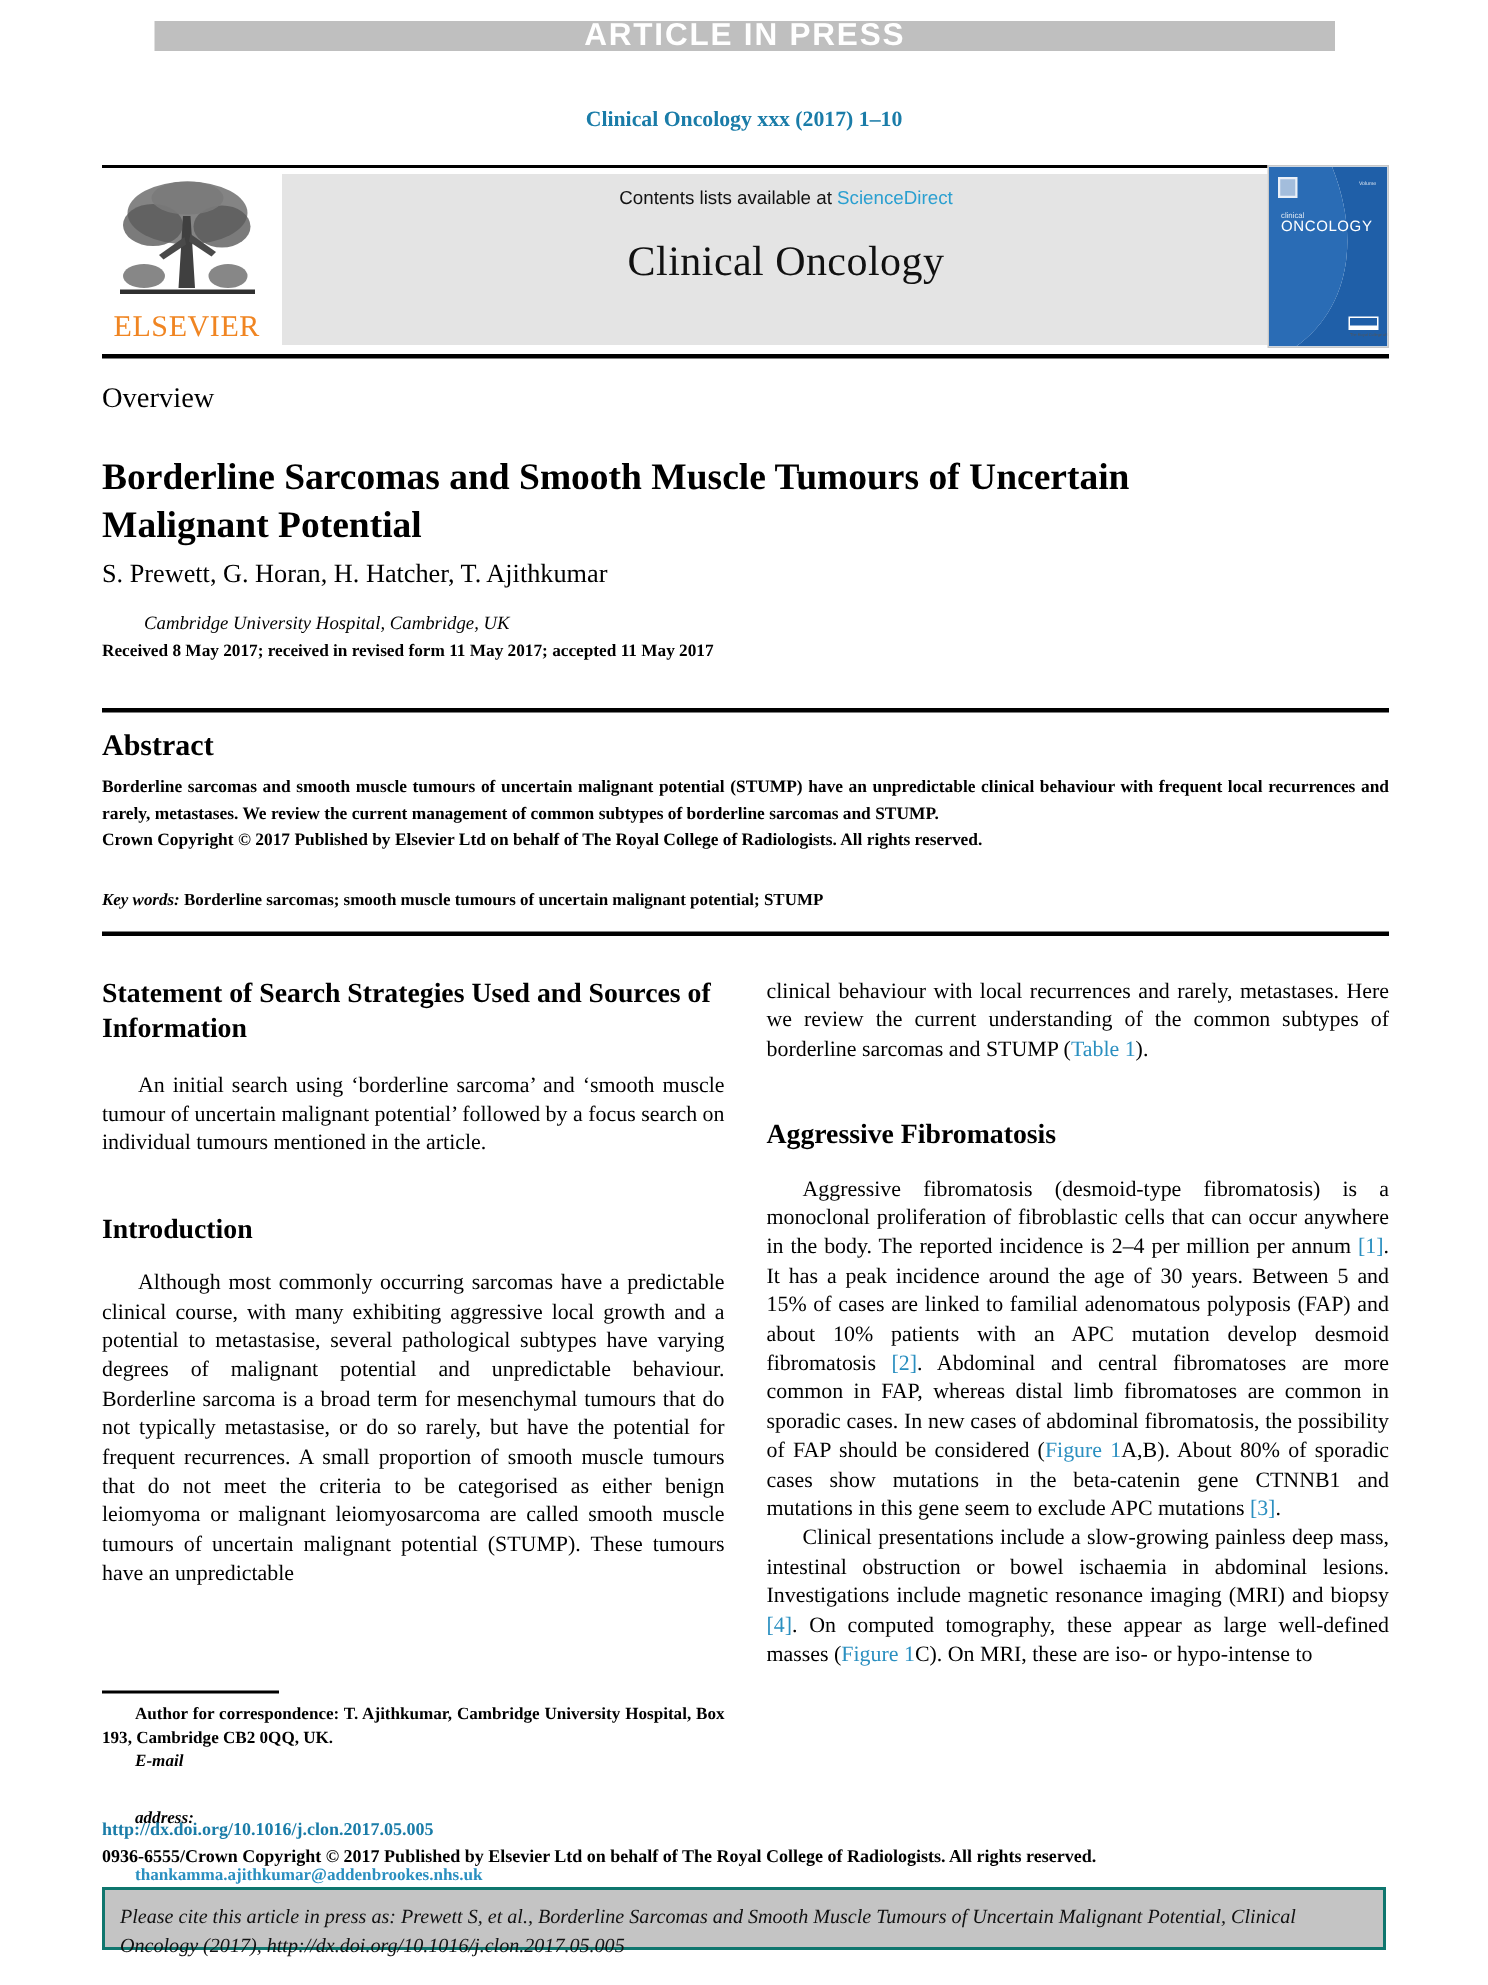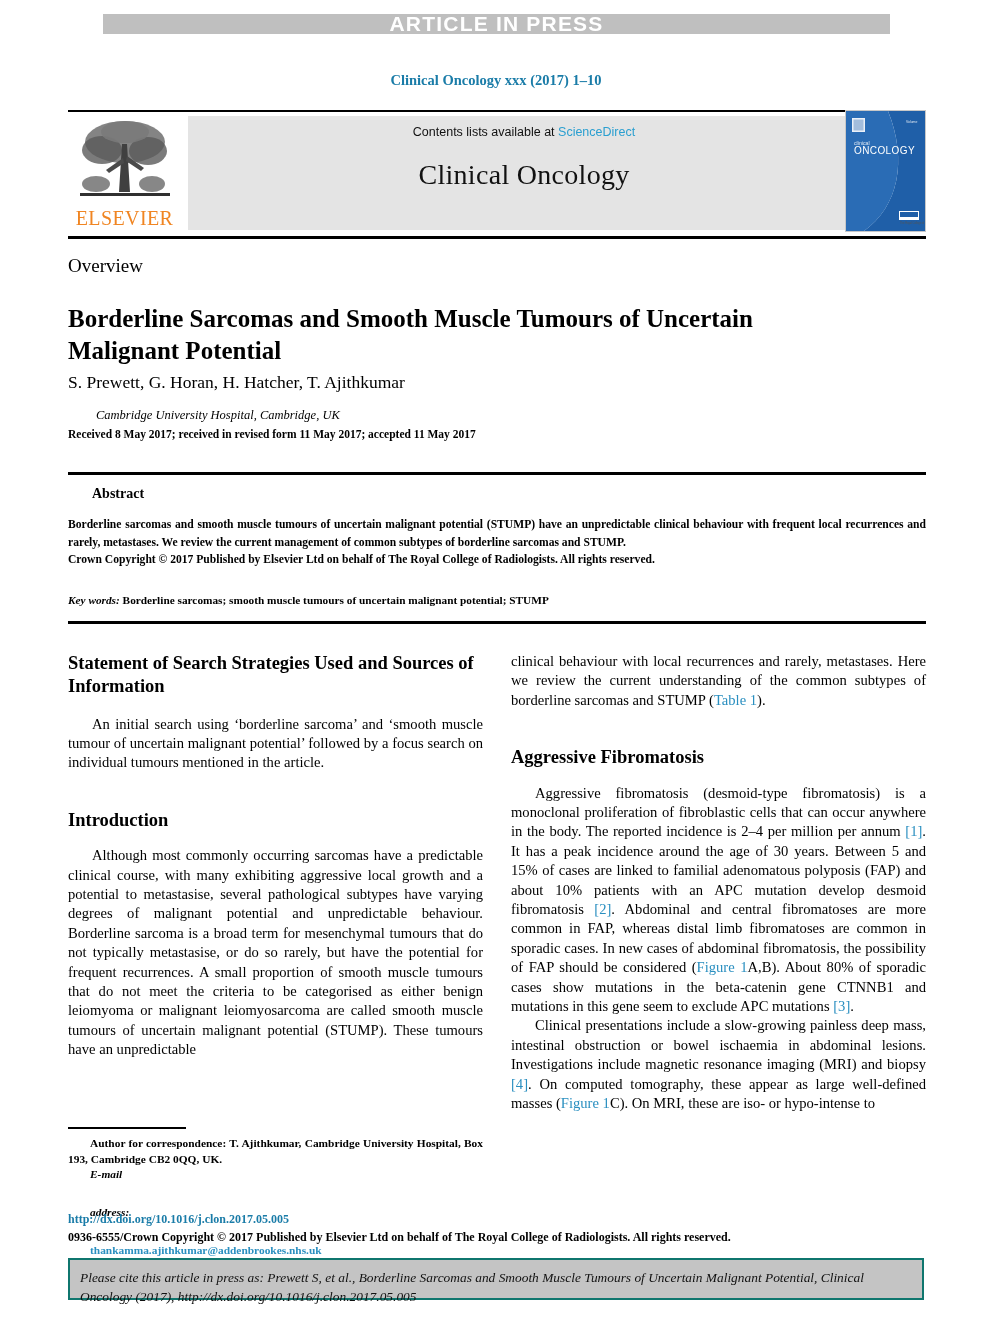--- a/index.html
+++ b/index.html
@@ -182,23 +182,22 @@
     left: 68px;
     top: 472px;
     width: 858px;
     height: 3px;
     background: #000;
   }
   .abs-heading {
     position: absolute;
     left: 68px;
     top: 486px;
-    font-size: 14px;
-    font-weight: bold;
-    margin-left: 24px;
+    font-size: 20px;
+    font-weight: bold;
   }
   .abs-body {
     position: absolute;
     left: 68px;
     top: 516px;
     width: 858px;
     font-size: 11.6px;
     font-weight: bold;
     line-height: 1.52;
     text-align: justify;

